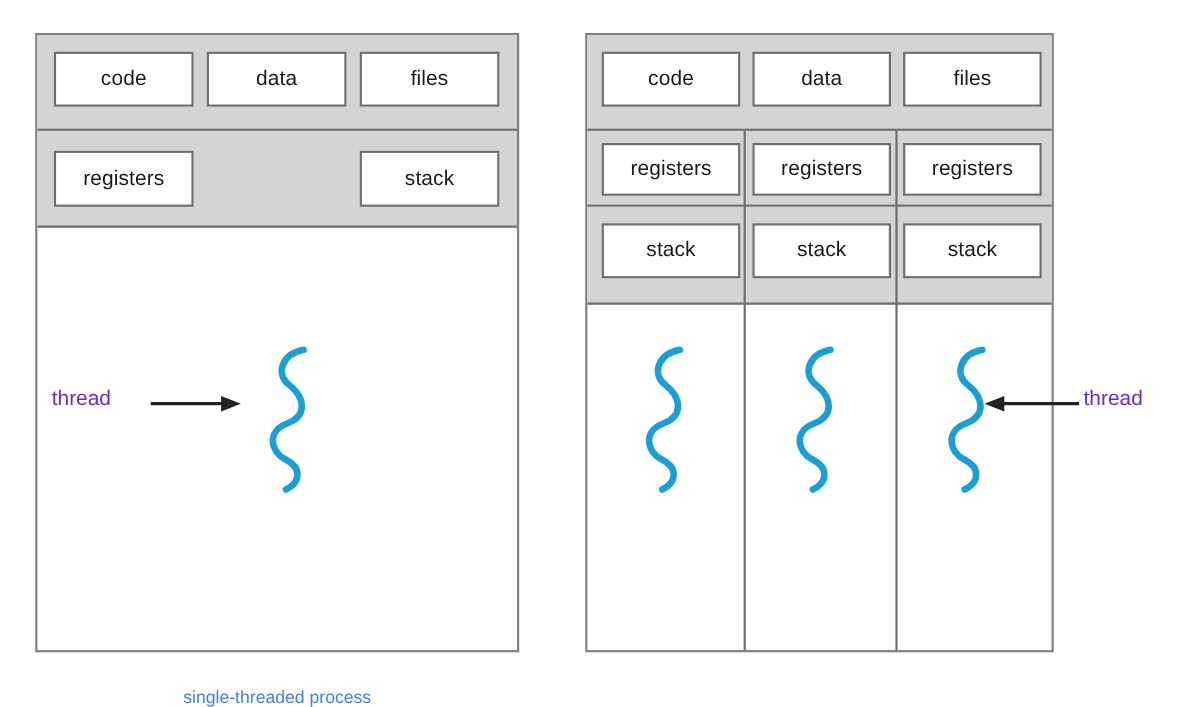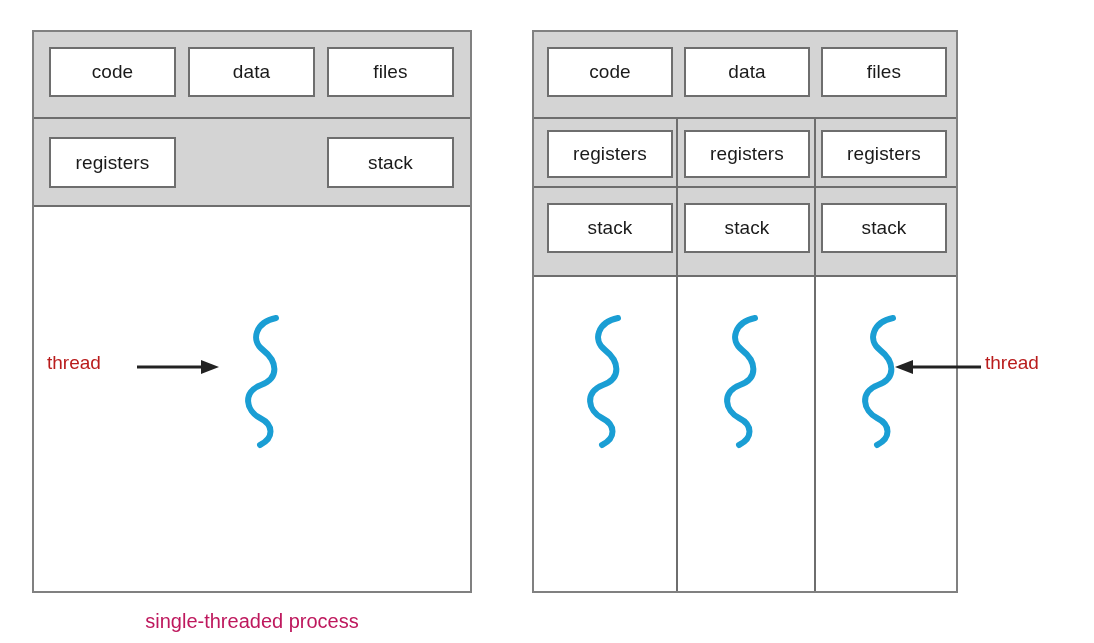--- a/index.html
+++ b/index.html
@@ -99,38 +99,39 @@
   
   .squiggle {
     position: absolute;
     overflow: visible;
   }
 
   
   .annotation-label {
     position: absolute;
     font-size: 19px;
-    color: #b91c1c;
+    color: #6d28d9;
     white-space: nowrap;
   }
   #label-thread-left  { left: 47px;  top: 352px; }
   #label-thread-right { left: 985px; top: 352px; }
 
   .annotation-arrow {
     position: absolute;
     overflow: visible;
   }
 
   
   .caption {
     position: absolute;
-    font-size: 20px;
-    color: #be185d;
+    font-size: 16px;
+    color: #3b82f6;
     text-align: center;
     white-space: nowrap;
+    margin-top: 16px;
   }
   #caption-single { left: 32px;  top: 610px; width: 440px; }
   #caption-multi  { left: 532px; top: 610px; width: 426px; }
 </style>
 </head>
 <body>
 
 <div class="stage">
 
   <div class="process-panel" id="panel-single">

